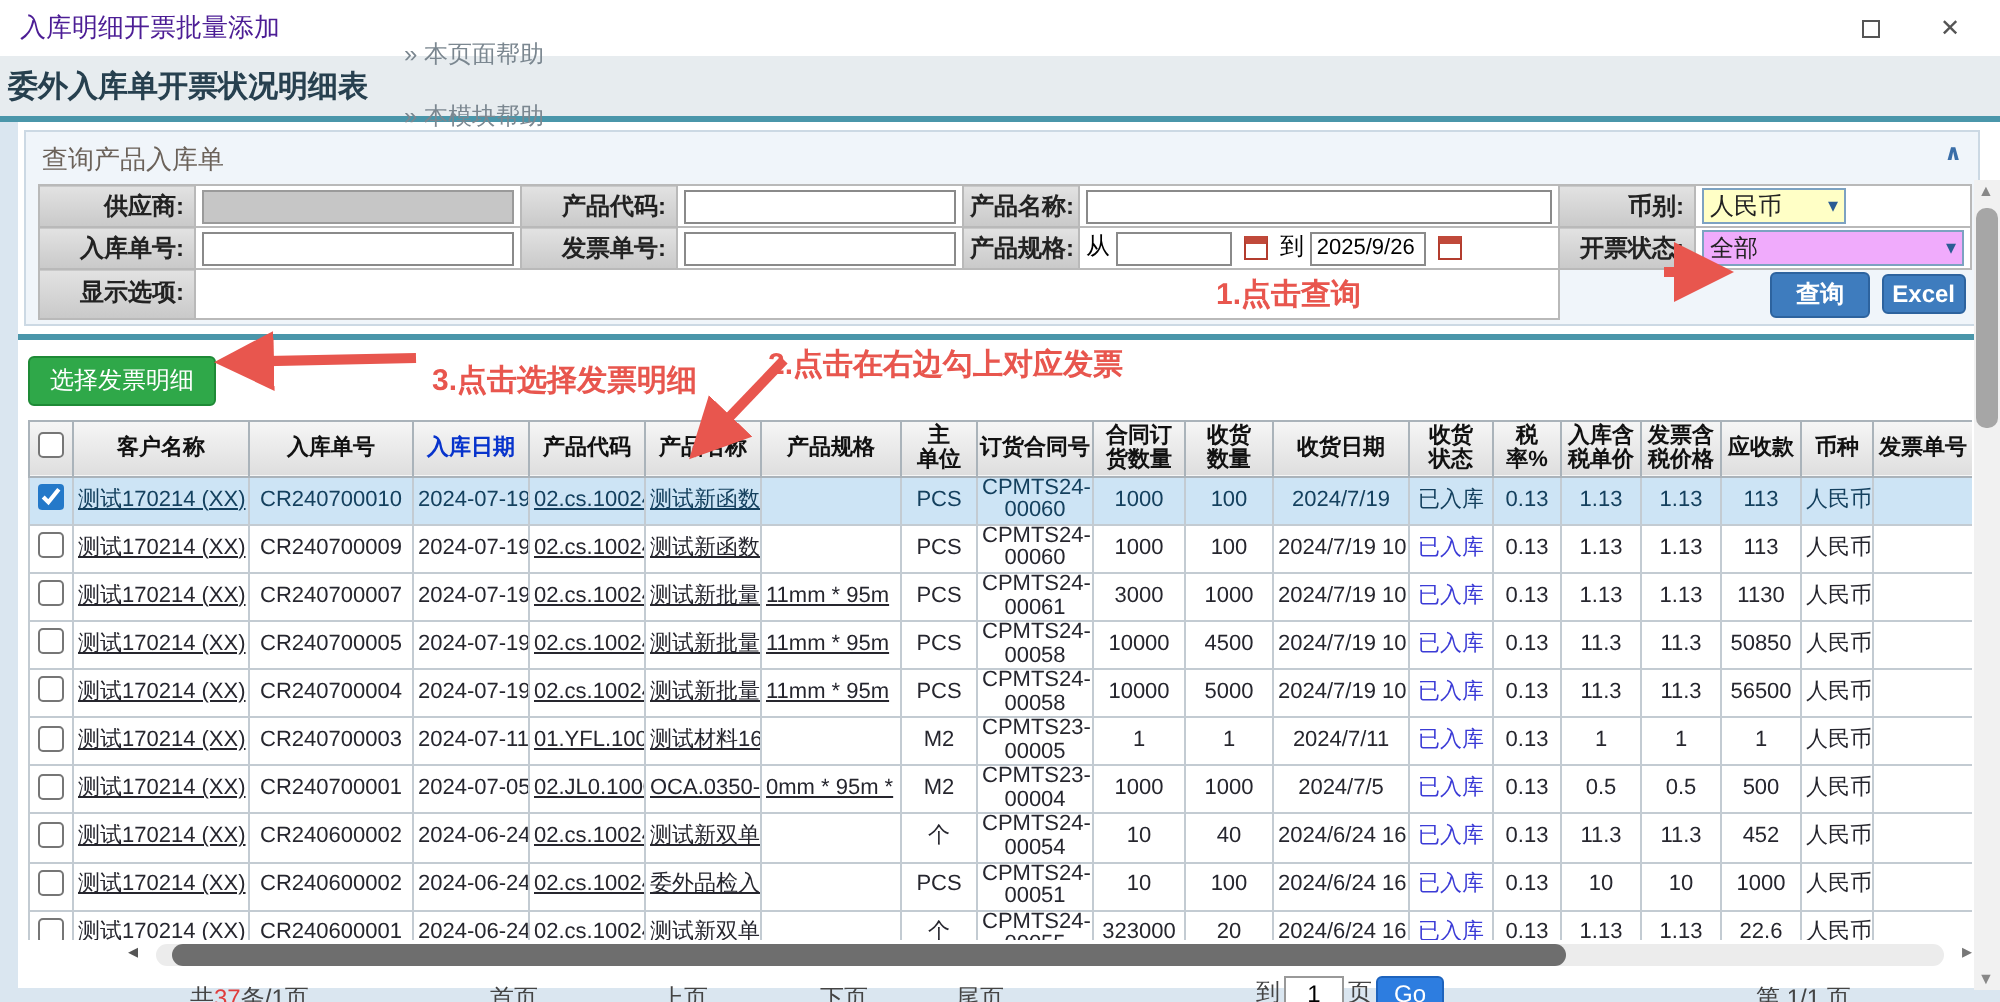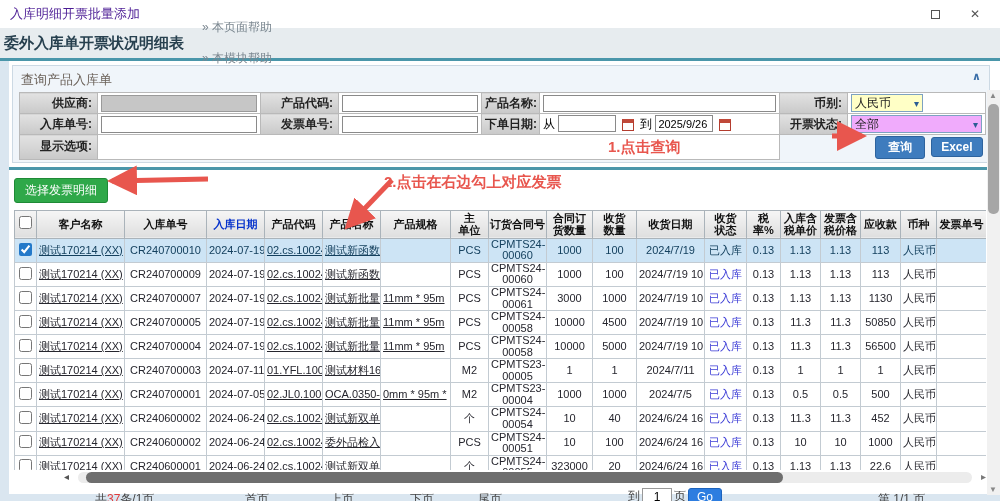--- a/index.html
+++ b/index.html
@@ -36,21 +36,21 @@
   .cal { display:inline-block; width:12px; height:12px; background:#fff; border:1px solid #b33c2e;
     border-top:4px solid #c0493a; vertical-align:middle; margin:0 3px 0 2px; cursor:pointer; }
   .fakesel { display:flex; align-items:center; justify-content:space-between; border:1px solid #7da2c1;
     background:#f0abfc; height:18px; font-size:12px; color:#222; padding:0 3px; cursor:pointer; }
   .fakesel.yellow { background:#ffffc6; width:72px; }
   .fakesel .arr { color:#2a5c94; font-size:10px; }
   .btnrow { display:flex; align-items:center; justify-content:flex-end; gap:6px; height:24px; background:transparent; }
   .ann { color:#e8564e; font-weight:bold; font-size:15px; white-space:nowrap; }
   .bluebtn { background:#3e7cbe; color:#fff; font-size:12px; border:1px solid #2d639e; border-radius:3px;
     padding:2px 12px; cursor:pointer; font-weight:bold; }
-  .bluebtn.excel { padding:2px 9px; }
+  .bluebtn.excel { padding:2px 4px; }
 
   .tealrule2 { height:3px; background:#4a96aa; margin-top:4px; }
 
   
   .toolrow { position:relative; height:34px; margin:6px 0 0 14px; }
   .greenbtn { position:absolute; left:0; top:2px; background:#2fa849; color:#fff; font-size:12px;
     border:1px solid #1e8a36; border-radius:3px; padding:3px 10px; cursor:pointer; }
   .ann3 { position:absolute; left:202px; top:5px; }
   .ann2 { position:absolute; left:370px; top:-3px; }
 
@@ -150,21 +150,21 @@
           <span>人民币</span>
               <span class="arr">▾</span>
         </div>
       </td>
     </tr>
     <tr>
       <td class="lbl">入库单号:</td>
       <td><input class="tin" style=""></td>
       <td class="lbl">发票单号:</td>
       <td><input class="tin" style=""></td>
-      <td class="lbl">下单日期:</td>
+      <td class="lbl">产品规格:</td>
       <td>
         <span style="font-size:12px;">从</span>
         <input class="din" style="">
         <span class="cal"></span>
         <span style="font-size:12px;">到</span>
         <input class="din" value="2025/9/26" style="">
         <span class="cal"></span>
       </td>
       <td class="lbl">开票状态:</td>
       <td>
@@ -185,20 +185,21 @@
         </div>
       </td>
     </tr>
   </tbody>
     </table>
 </div>
 <div class="tealrule2"></div>
 
 <div class="toolrow">
   <button class="greenbtn">选择发票明细</button>
+  <span class="ann ann3">3.点击选择发票明细</span>
   <span class="ann ann2">2.点击在右边勾上对应发票</span>
 </div>
 
 <div class="tablewrap">
   <table class="grid">
     <colgroup id="cols">
         <col style="width: 22px;">
         <col style="width: 88px;">
         <col style="width: 82px;">
         <col style="width: 58px;">

